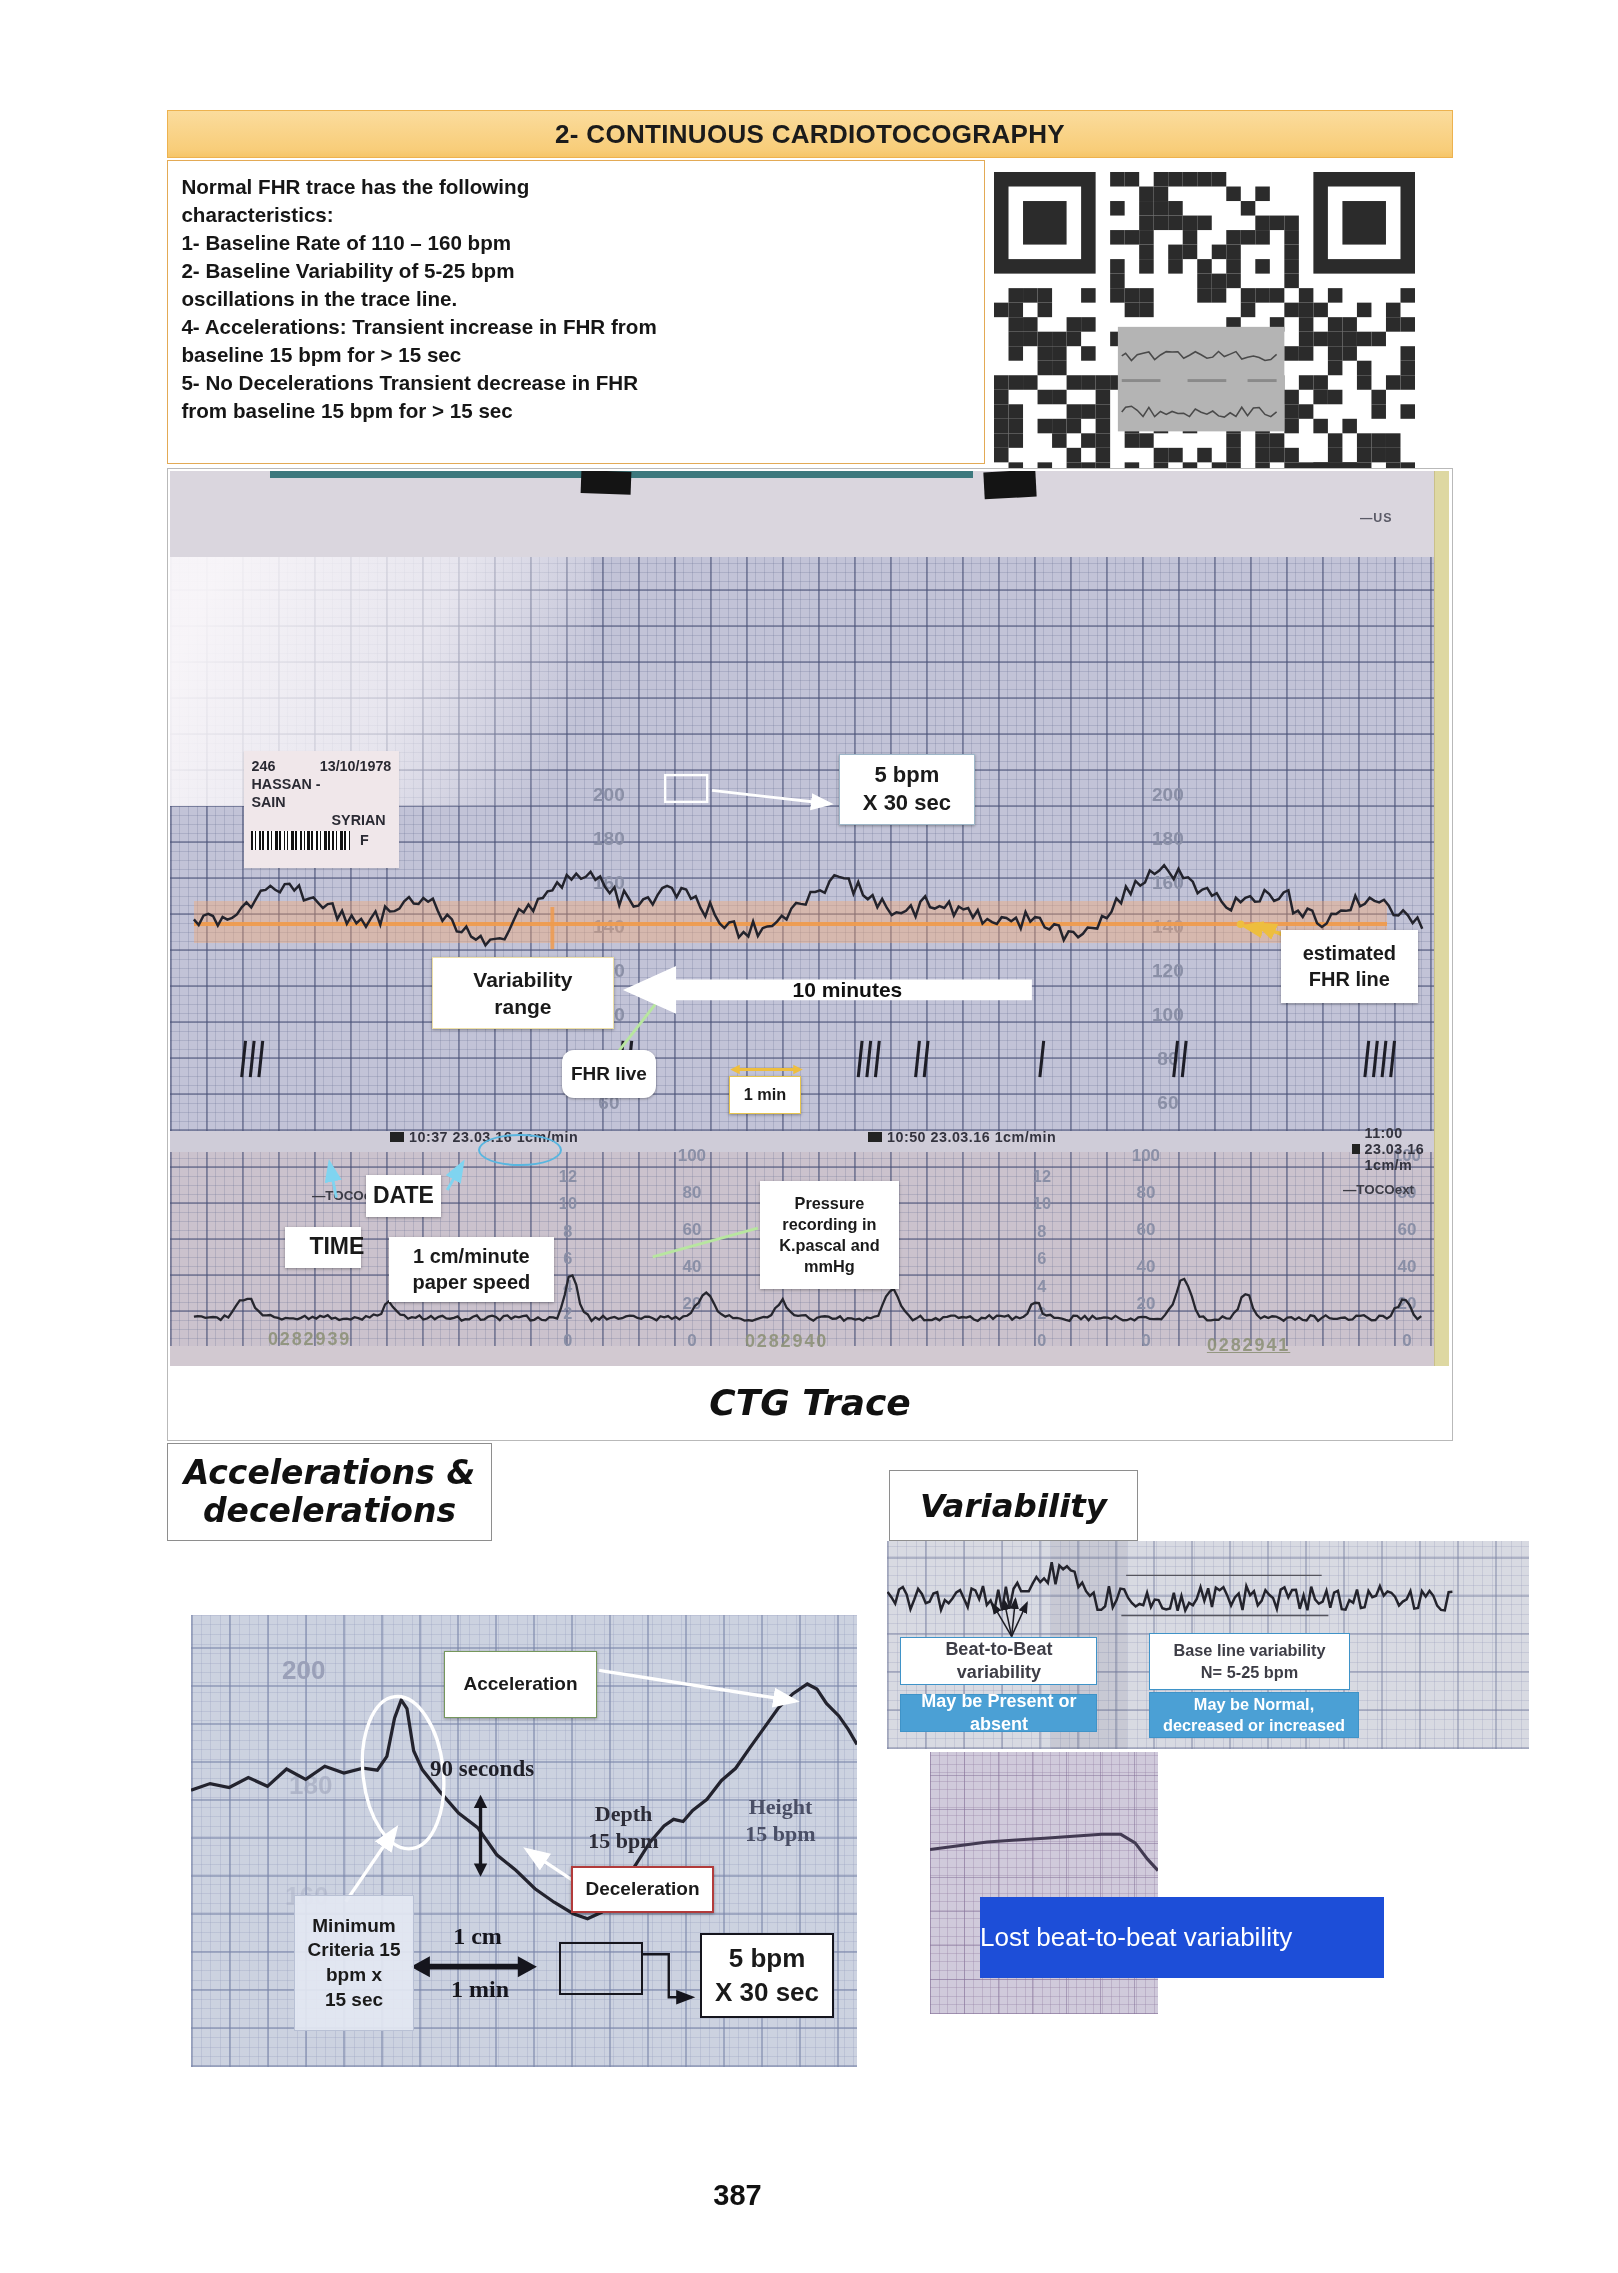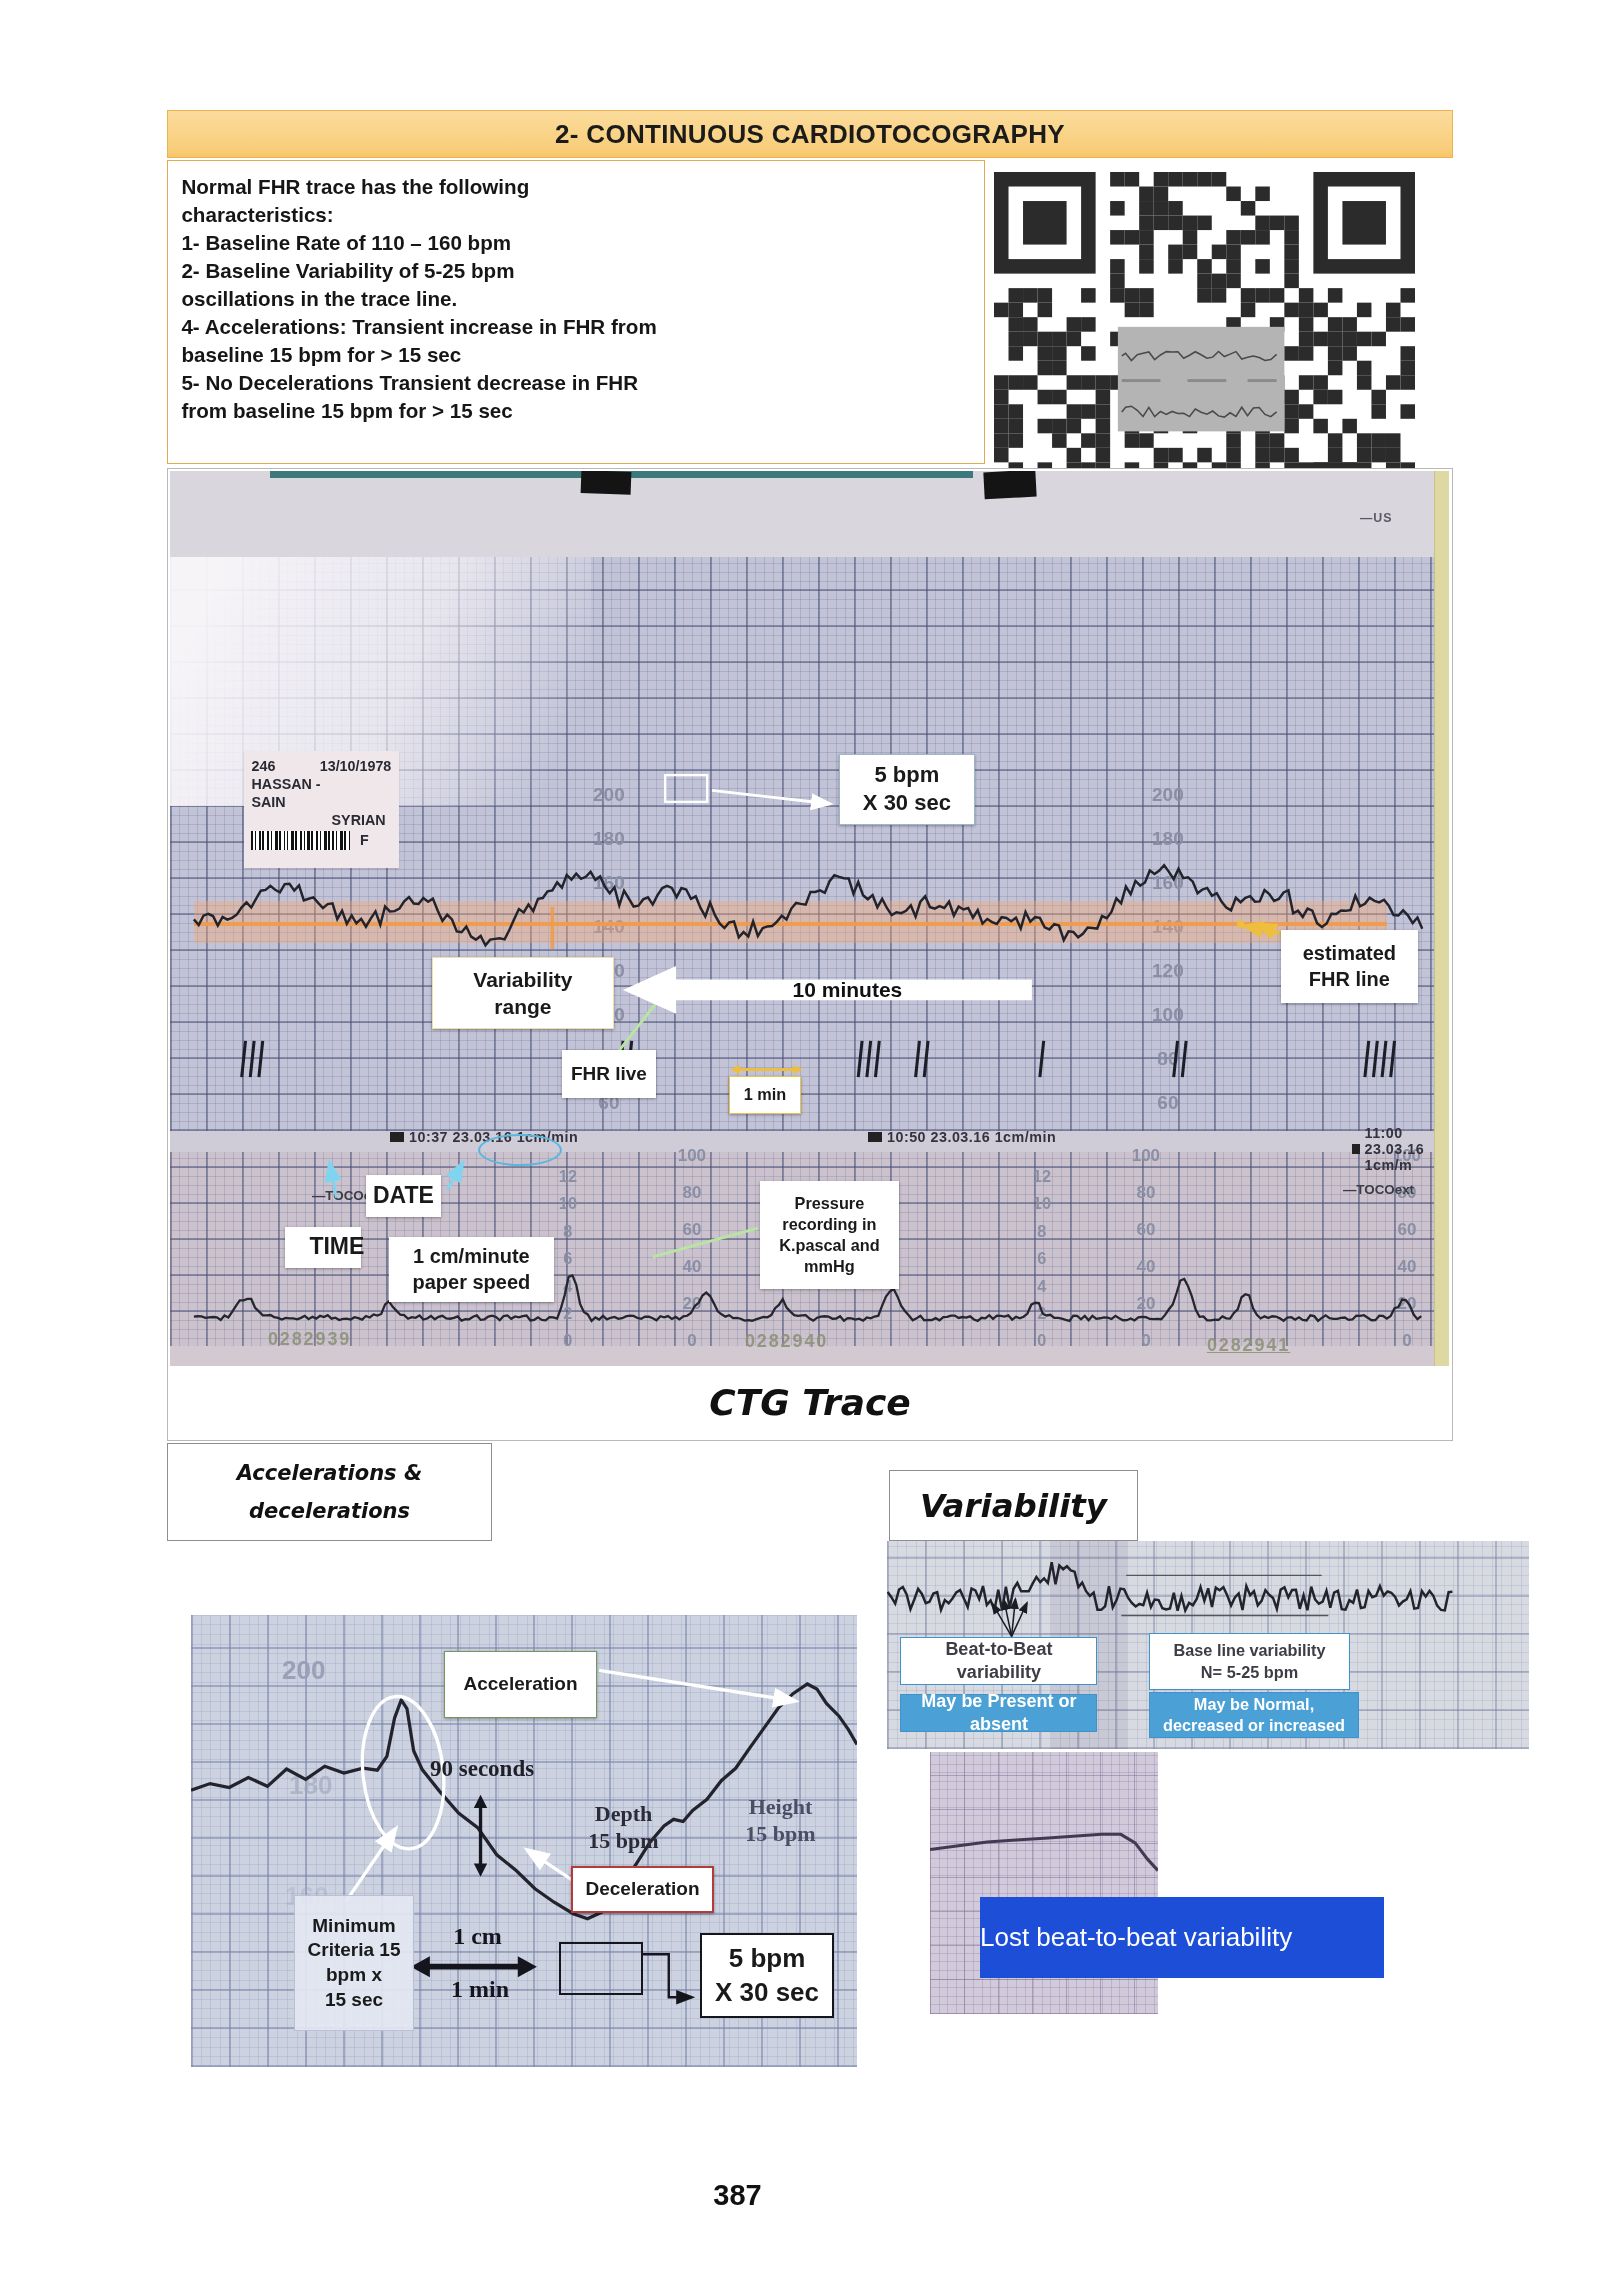--- a/index.html
+++ b/index.html
@@ -70,21 +70,21 @@
            display:flex;align-items:center;justify-content:center;padding-left:40px;
            font-size:21px;font-weight:bold;color:#111;}
   .cyan-ellipse{left:308px;top:663px;width:84px;height:32.5px;border:2.4px solid #58b6e0;border-radius:50%;z-index:6;}
 
   .caption{left:0;top:899px;width:1284px;height:69px;display:flex;align-items:center;justify-content:center;}
   .hand{font-family:"DejaVu Sans",sans-serif;font-style:italic;font-weight:bold;color:#111;}
 
   
   .accel-head{left:167px;top:1443px;width:325px;height:98px;border:1px solid #8e8e8e;background:#fff;
               display:flex;flex-direction:column;align-items:center;justify-content:center;}
-  .accel-head div{font-size:21px;line-height:38px;}
+  .accel-head div{font-size:33px;line-height:38px;}
   .accel-photo{left:191px;top:1615px;width:666px;height:452px;background:#ccd2e0;overflow:hidden;
       background-image:
       repeating-linear-gradient(90deg, rgba(120,132,168,.55) 0 1.9px, transparent 1.9px 38px),
       repeating-linear-gradient(0deg,  rgba(120,132,168,.55) 0 1.9px, transparent 1.9px 38px),
       repeating-linear-gradient(90deg, rgba(150,158,190,.30) 0 1px, transparent 1px 9.6px),
       repeating-linear-gradient(0deg,  rgba(150,158,190,.30) 0 1px, transparent 1px 9.6px);}
   .apx-scale{color:#9aa0b8;font-weight:bold;font-size:26px;}
   .serif{font-family:"Liberation Serif",serif;}
 
   
@@ -623,21 +623,21 @@
         <div>Variability</div>
         <div>range</div>
       </div>
       <div class="abs arrow10">
         <span>10 minutes</span>
       </div>
       <div class="ann" style="left:1111px;top:459px;width:137px;height:73px;font-size:20px;">
         <div>estimated</div>
         <div>FHR line</div>
       </div>
-      <div class="ann" style="left:392px;top:579px;width:94px;height:48px;font-size:19px;">
+      <div class="ann" style="left:392px;top:579px;width:94px;height:48px;font-size:19px;border-radius:12px;">
         <div>FHR live</div>
       </div>
       <div class="ann" style="left:559px;top:605px;width:72px;height:38px;border:1.9px solid #e6c44e;font-size:16.3px;">
         <div>1 min</div>
       </div>
       <div class="ann" style="left:196px;top:704px;width:75px;height:42px;font-size:23px;">
         <div>DATE</div>
       </div>
       <div class="ann" style="left:115px;top:756px;width:76px;height:41px;font-size:23px;padding-left:28px;">
         <div>TIME</div>

